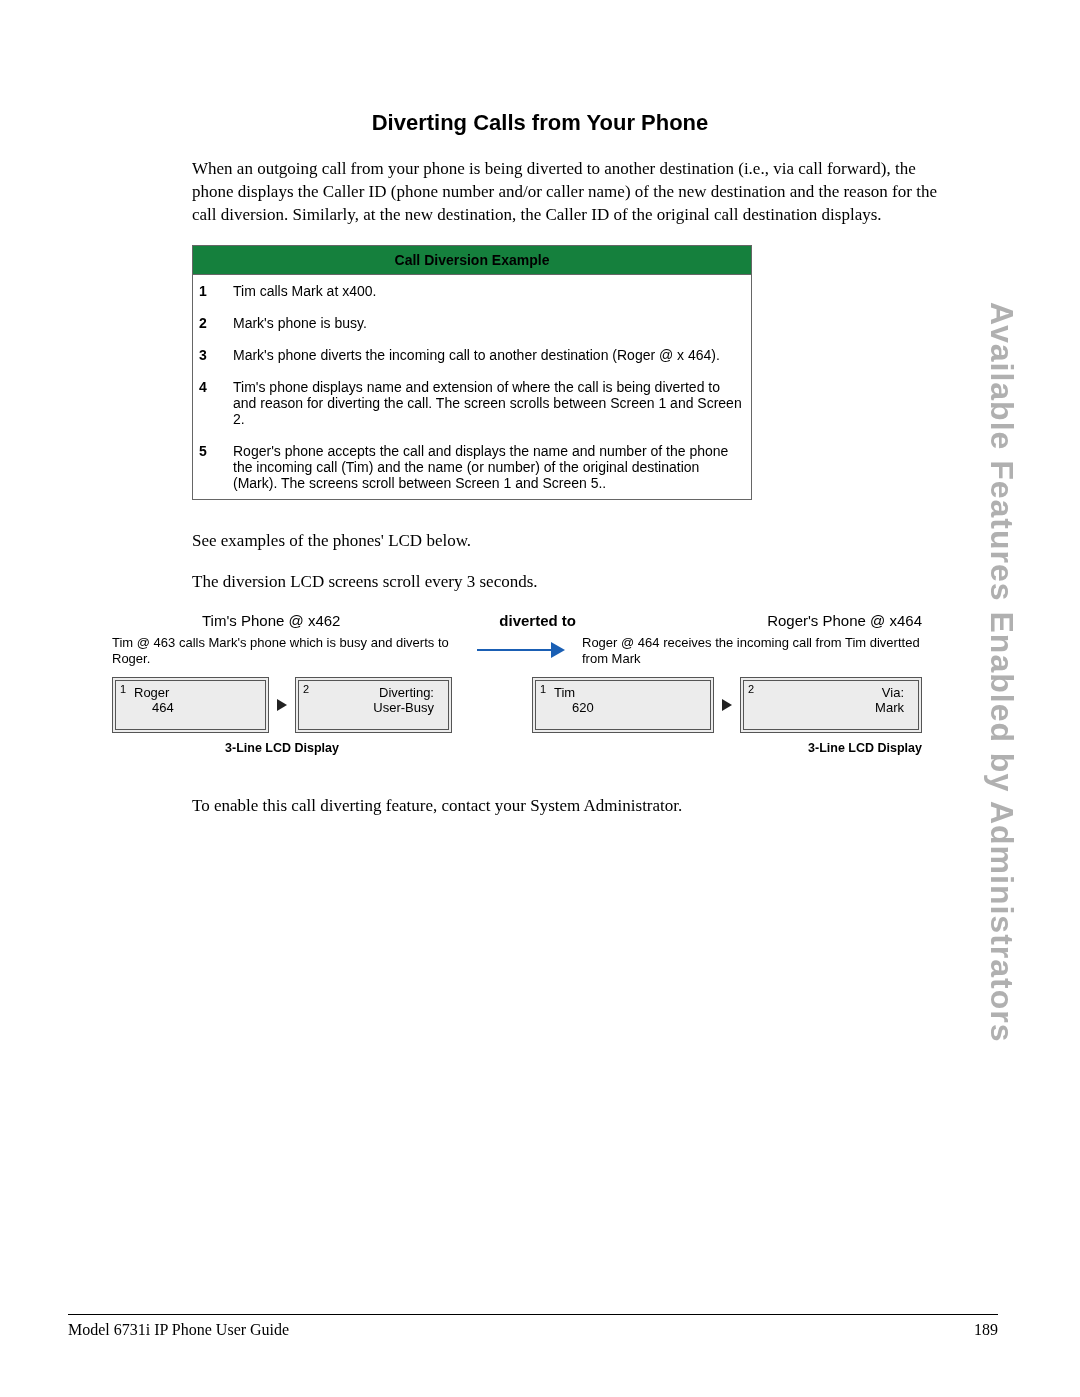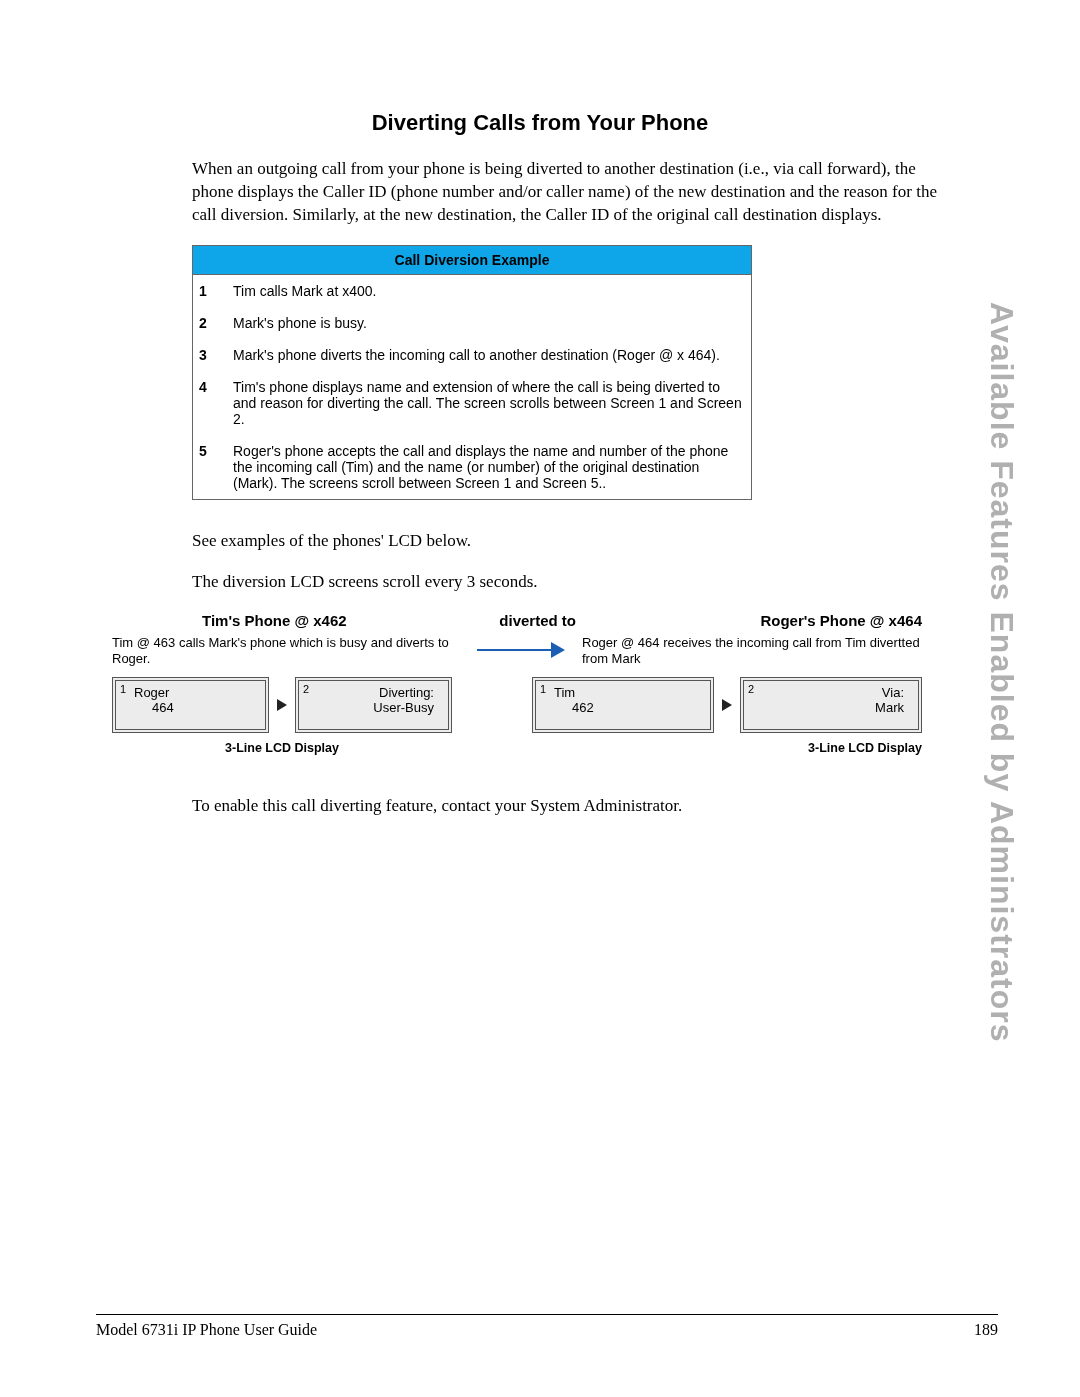--- a/index.html
+++ b/index.html
@@ -53,21 +53,21 @@
   
   .example-table {
     margin: 10px 0 30px 110px;
     border: 1px solid #666;
     width: 560px;
     font-family: Arial, Helvetica, sans-serif;
     font-size: 14px;
     border-collapse: collapse;
   }
   .example-table thead td {
-    background: #0ea5e9;
+    background: #15803d;
     text-align: center;
     font-weight: bold;
     border-bottom: 1px solid #666;
     padding: 6px 4px;
   }
   .example-table tbody td {
     padding: 8px 6px;
     vertical-align: top;
   }
   .example-table .num {
@@ -88,21 +88,21 @@
     position: relative;
   }
   .phone-col {
     display: flex;
     flex-direction: column;
   }
   .phone-col.left { width: 340px; }
   .gap-col { width: 100px; position: relative; }
   .phone-col.right { width: 340px; margin-left: 30px; align-items: flex-end;}
   .phone-title {
-    font-weight: bold;
+    font-weight: normal;
     font-size: 15px;
     margin-bottom: 6px;
   }
   .phone-title.left { margin-left: 90px; }
   .phone-title.right { margin-left: 50px; }
   .phone-desc {
     font-size: 13px;
     line-height: 1.25;
     margin-bottom: 8px;
     height: 34px;
@@ -175,21 +175,21 @@
   }
   .lcd-caption {
     font-weight: bold;
     font-size: 12.5px;
     text-align: center;
     margin-top: 8px;
   }
 
   .footer {
     position: absolute;
-    left: 96px;
+    left: 68px;
     right: 82px;
     bottom: 58px;
   }
   .footer-rule {
     border: 0;
     border-top: 1px solid #000;
     margin: 0 0 6px 0;
   }
   .footer-row {
     display: flex;
@@ -276,21 +276,21 @@
 
       <div class="gap-col"></div>
 
       <div class="phone-col right">
         <div class="phone-title right">Roger's Phone @ x464</div>
         <div class="phone-desc">Roger @ 464 receives the incoming call from Tim divertted from Mark</div>
         <div class="lcd-row">
           <div class="lcd">
             <span class="num-badge">1</span>
             <span class="line1">Tim</span>
-            <span class="line2">462</span>
+            <span class="line2">620</span>
           </div>
           <div class="tri"></div>
           <div class="lcd right-align">
             <span class="num-badge">2</span>
             <span class="line1">Via:</span>
             <span class="line2">Mark</span>
           </div>
         </div>
         <div class="lcd-caption">3-Line LCD Display</div>
       </div>

